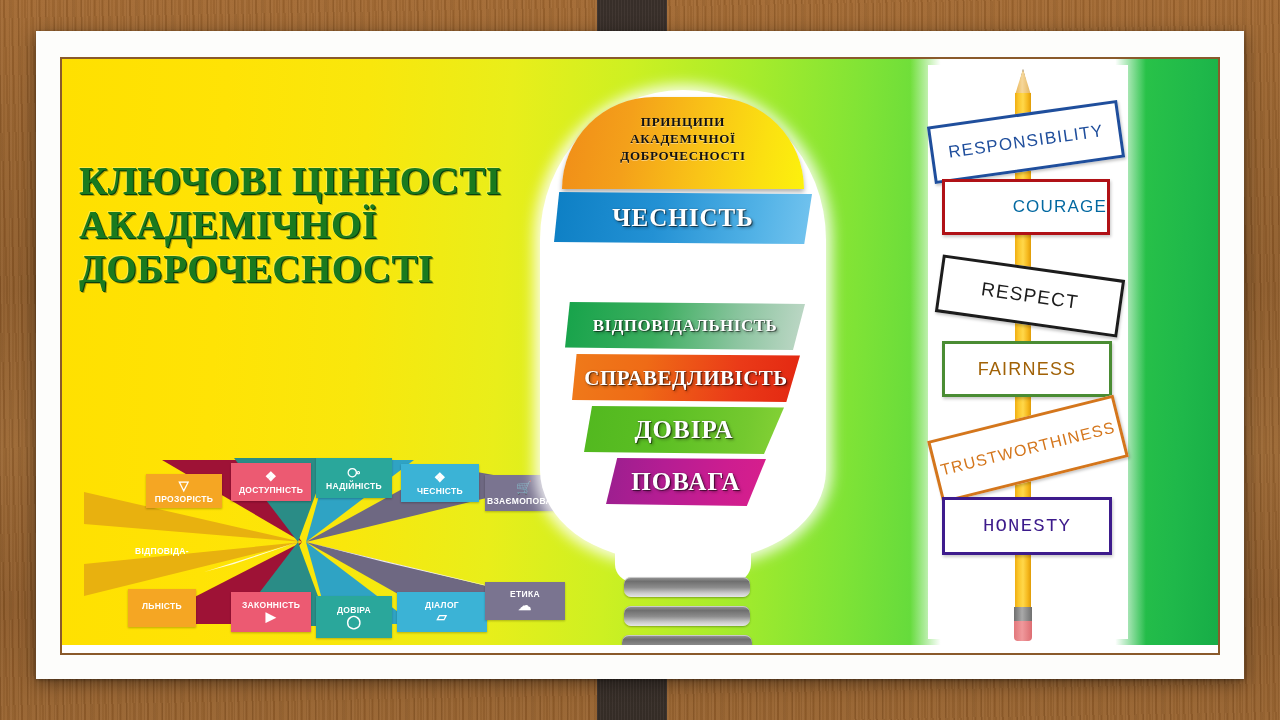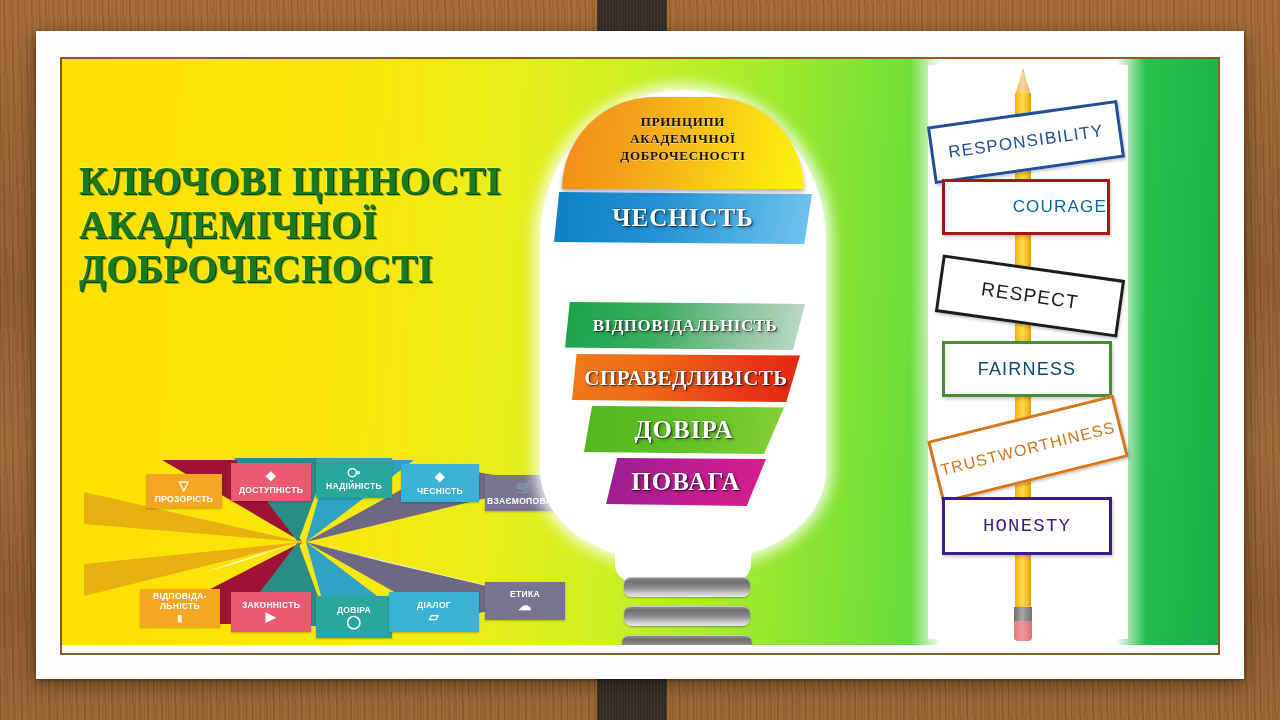--- a/index.html
+++ b/index.html
@@ -253,34 +253,34 @@
       </div>
       <div class="card" style="left:317px;top:50px;width:78px;height:38px;background:#3bb3d6;">
         <span class="ic">❖</span>
         <span>ЧЕСНІСТЬ</span>
       </div>
       <div class="card" style="left:401px;top:61px;width:80px;height:36px;background:#7a7490;">
         <span class="ic">🛒</span>
         <span>ВЗАЄМОПОВАГА</span>
       </div>
 
-      <div class="card two" style="left:56px;top:175px;width:80px;height:38px;background:#f5a623;">
+      <div class="card two" style="left:44px;top:175px;width:68px;height:38px;background:#f5a623;gap:45px;">
         <span>ВІДПОВІДА-</span>
         <span>ЛЬНІСТЬ</span>
         <span class="ic" style="font-size:9px;">▮</span>
       </div>
       <div class="card" style="left:147px;top:178px;width:80px;height:40px;background:#ec5a72;">
         <span>ЗАКОННІСТЬ</span>
         <span class="ic">▶</span>
       </div>
       <div class="card" style="left:232px;top:182px;width:76px;height:42px;background:#2aa79b;">
         <span>ДОВІРА</span>
         <span class="ic">◯</span>
       </div>
-      <div class="card" style="left:305px;top:178px;width:90px;height:40px;background:#3bb3d6;">
+      <div class="card" style="left:313px;top:178px;width:90px;height:40px;background:#3bb3d6;">
         <span>ДІАЛОГ</span>
         <span class="ic">▱</span>
       </div>
       <div class="card" style="left:401px;top:168px;width:80px;height:38px;background:#7a7490;">
         <span>ЕТИКА</span>
         <span class="ic">☁</span>
       </div>
     </div>
 
     <div class="bulb">
@@ -321,21 +321,21 @@
       </div>
 
       <div class="sign" style="left:32px;top:120px;width:162px;height:50px;border:3px solid #b01116;color:#0369a1;font-size:17px;justify-content:flex-end;">
         <span>COURAGE</span>
       </div>
 
       <div class="sign" style="left:28px;top:208px;width:178px;height:52px;border:3px solid #1c1c1c;color:#1c1c1c;font-size:19px;transform:rotate(8deg);">
         <span>RESPECT</span>
       </div>
 
-      <div class="sign" style="left:32px;top:282px;width:164px;height:50px;border:3px solid #4a8c33;color:#0c4a6e;font-size:18px;">
+      <div class="sign" style="left:32px;top:282px;width:164px;height:50px;border:3px solid #4a8c33;color:#a16207;font-size:18px;">
         <span>FAIRNESS</span>
       </div>
 
       <div class="sign" style="left:22px;top:358px;width:186px;height:58px;border:3px solid #d4761c;color:#d4761c;font-size:16px;transform:rotate(-14deg);">
         <span>TRUSTWORTHINESS</span>
       </div>
 
       <div class="sign" style="left:32px;top:438px;width:164px;height:52px;border:3px solid #3d1b8c;color:#3d1b8c;font-size:19px;font-family:Liberation Mono, monospace;">
         <span>HONESTY</span>
       </div>

